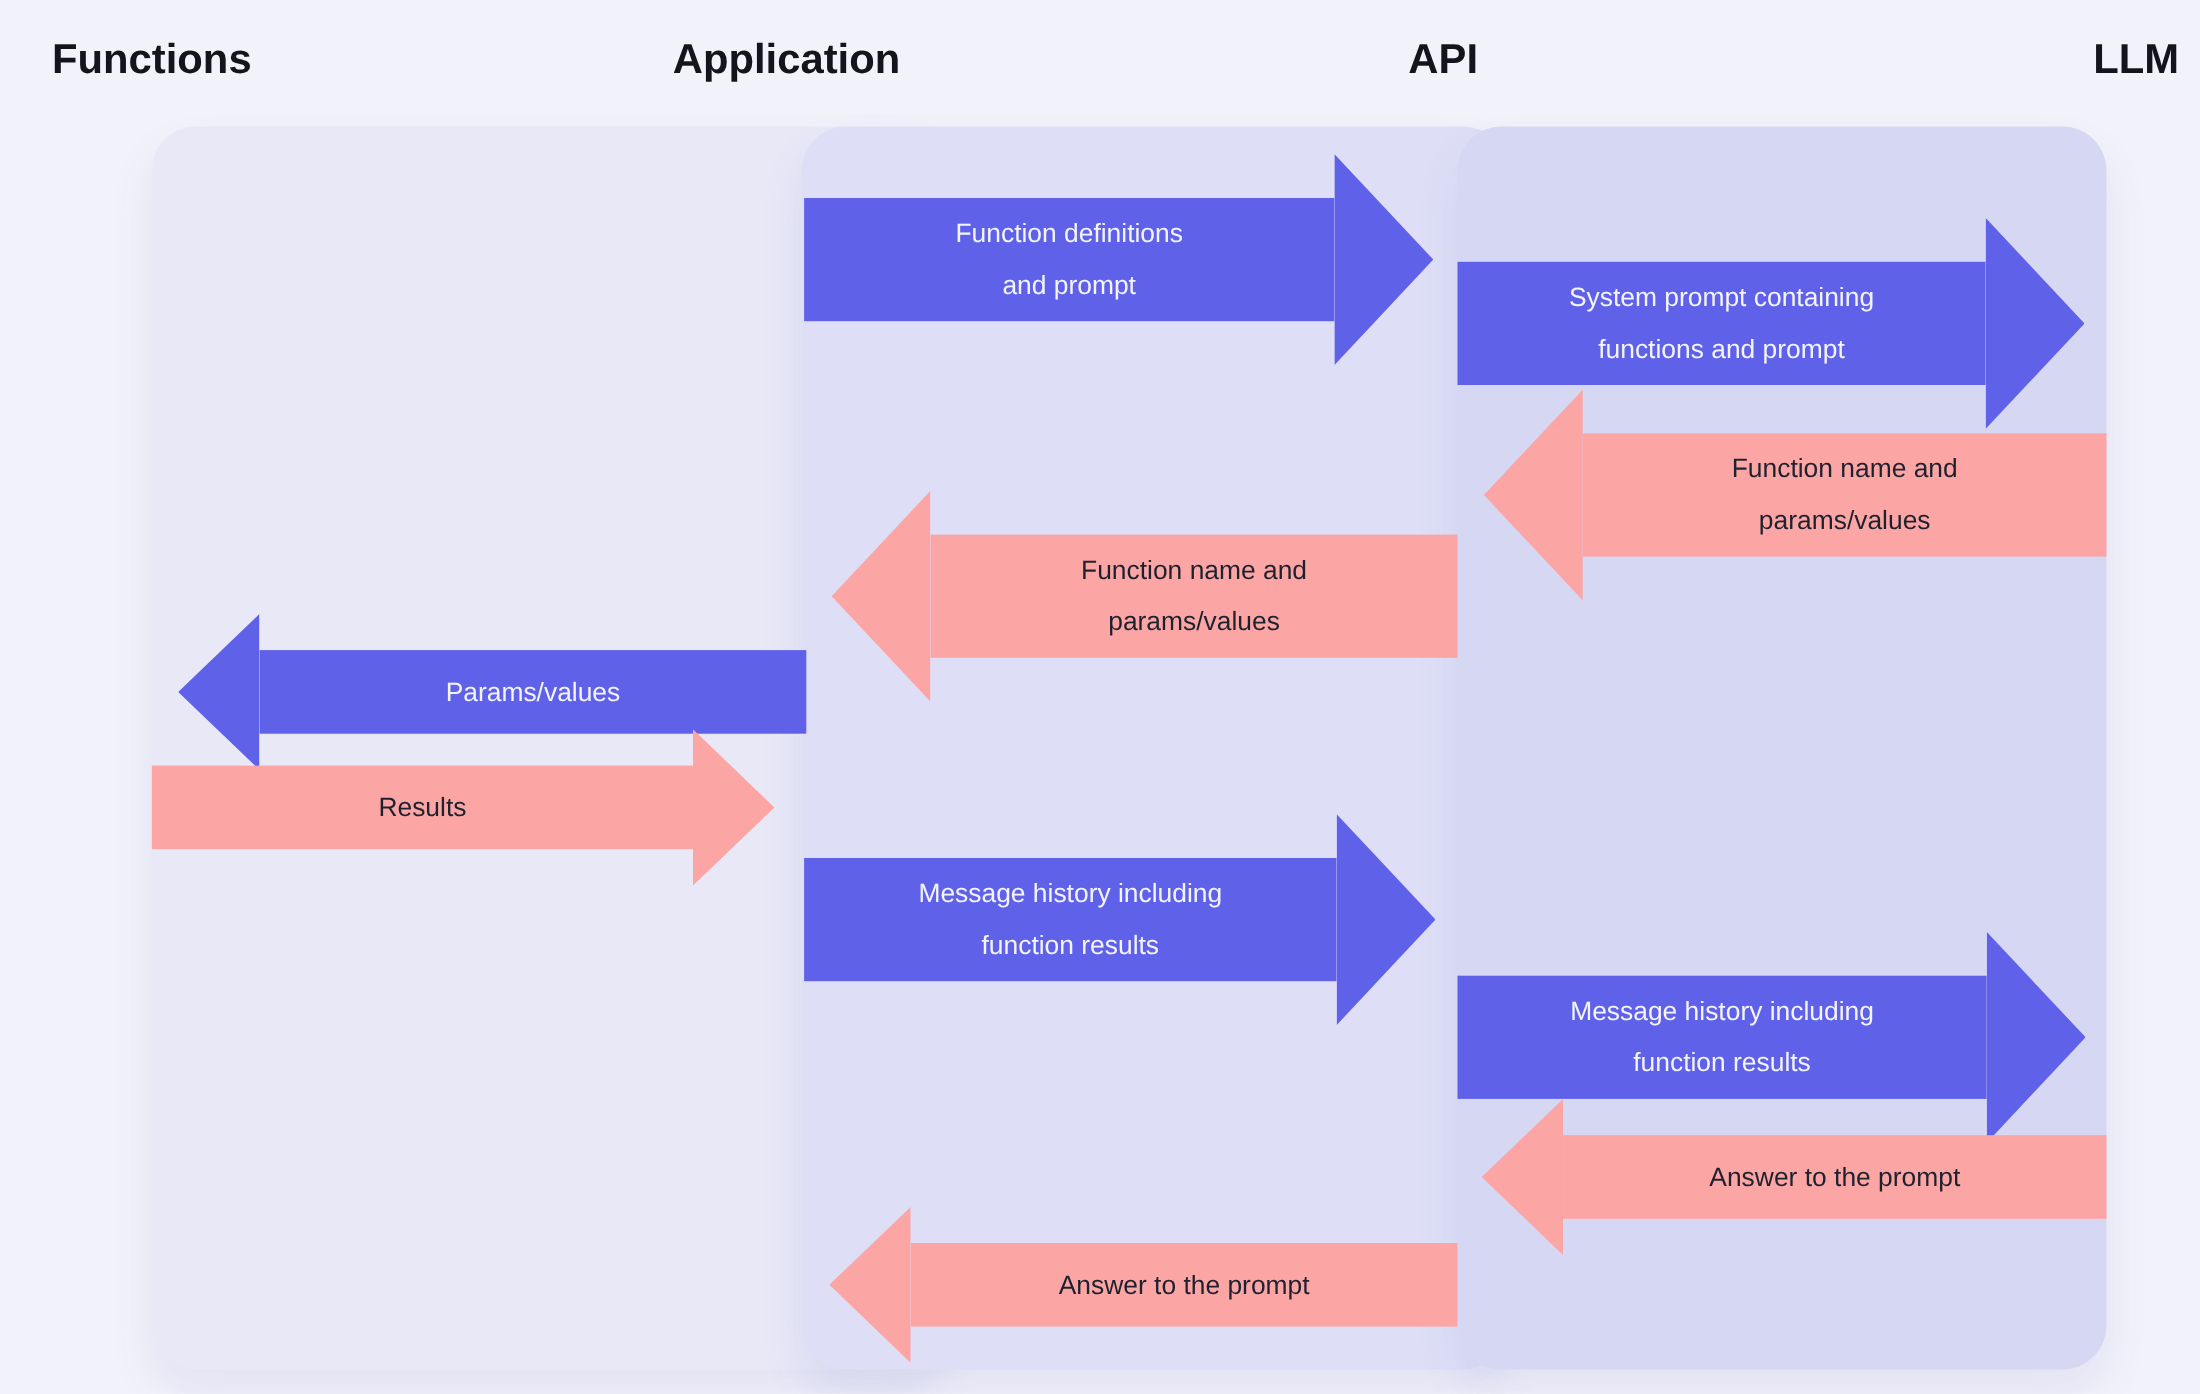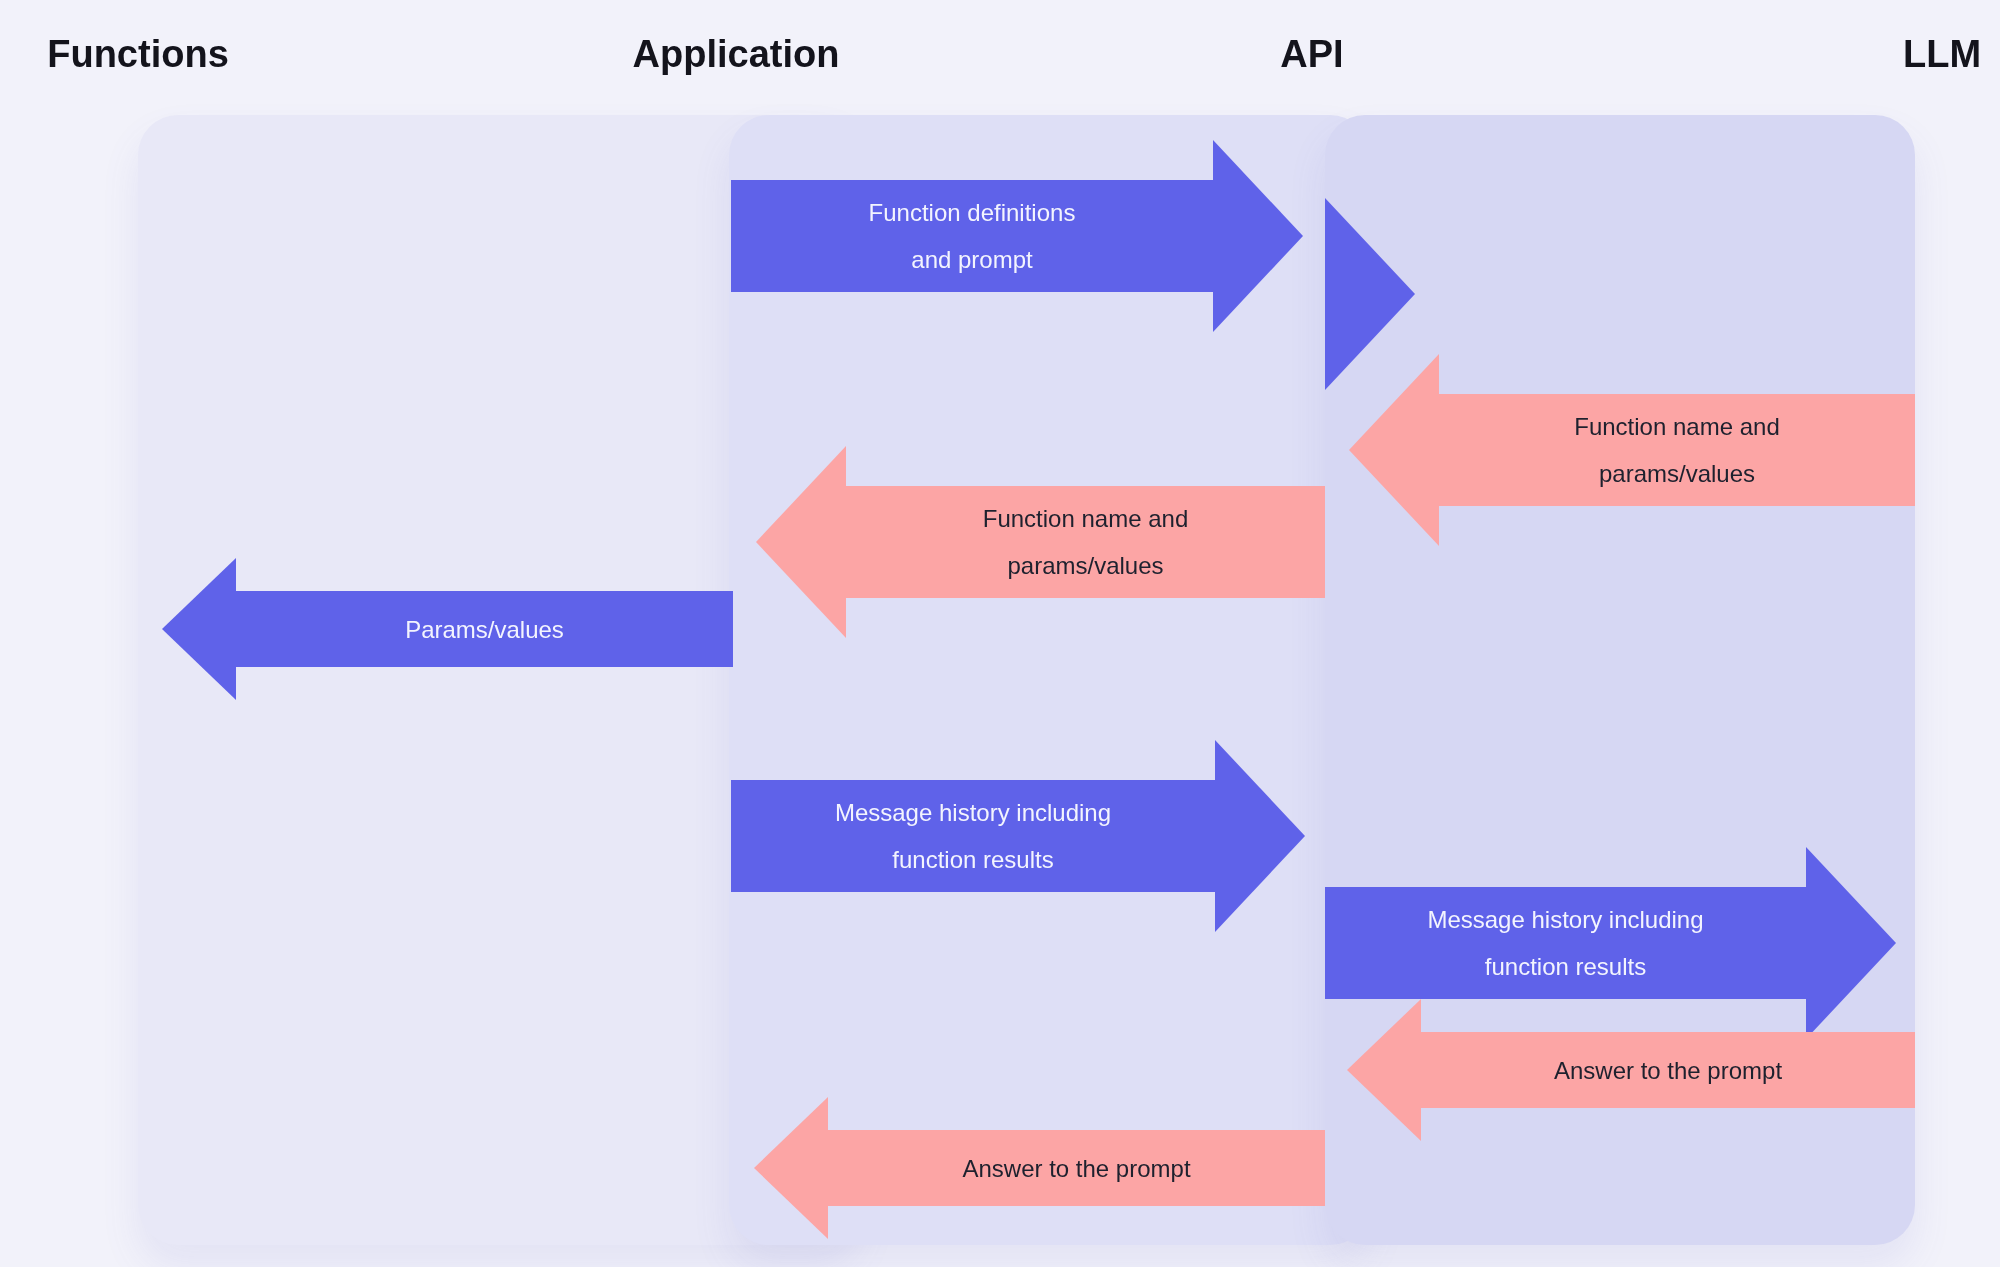--- a/index.html
+++ b/index.html
@@ -53,55 +53,61 @@
   .arrow.h1{height:142px;}
   .arrow.h1 .body{height:76px;}
   .arrow.h1 .head{width:74px;}
 </style>
 </head>
 <body>
 
 <div class="stage">
 
   <div class="lane-label" style="left:138px">Functions</div>
-  <div class="lane-label" style="left:736px">Application</div>
+  <div class="lane-label" style="left:715px">Application</div>
   <div class="lane-label" style="left:1312px">API</div>
   <div class="lane-label" style="left:1942px">LLM</div>
 
   <div class="panel p1"></div>
   <div class="panel p2"></div>
   <div class="panel p3"></div>
 
   <div class="arrow right blue h2" style="left:731px;top:140px;width:572px;">
     <div class="body"><span>Function definitions
 and prompt</span></div>
     <div class="head"></div>
   </div>
 
   <div class="arrow right blue h2" style="left:1325px;top:198px;width:570px;">
+    <div class="body"><span>System prompt containing
+functions and prompt</span></div>
     <div class="head"></div>
   </div>
 
   <div class="arrow left light h2" style="left:1349px;top:354px;width:566px;">
     <div class="head"></div>
     <div class="body"><span>Function name and
 params/values</span></div>
   </div>
 
   <div class="arrow left light h2" style="left:756px;top:446px;width:569px;">
     <div class="head"></div>
     <div class="body"><span>Function name and
 params/values</span></div>
   </div>
 
   <div class="arrow left blue h1" style="left:162px;top:558px;width:571px;">
     <div class="head"></div>
     <div class="body"><span>Params/values</span></div>
   </div>
 
+  <div class="arrow right light h1" style="left:138px;top:663px;width:566px;">
+    <div class="body"><span>Results</span></div>
+    <div class="head"></div>
+  </div>
 
   <div class="arrow right blue h2" style="left:731px;top:740px;width:574px;">
     <div class="body"><span>Message history including
 function results</span></div>
     <div class="head"></div>
   </div>
 
   <div class="arrow right blue h2" style="left:1325px;top:847px;width:571px;">
     <div class="body"><span>Message history including
 function results</span></div>

